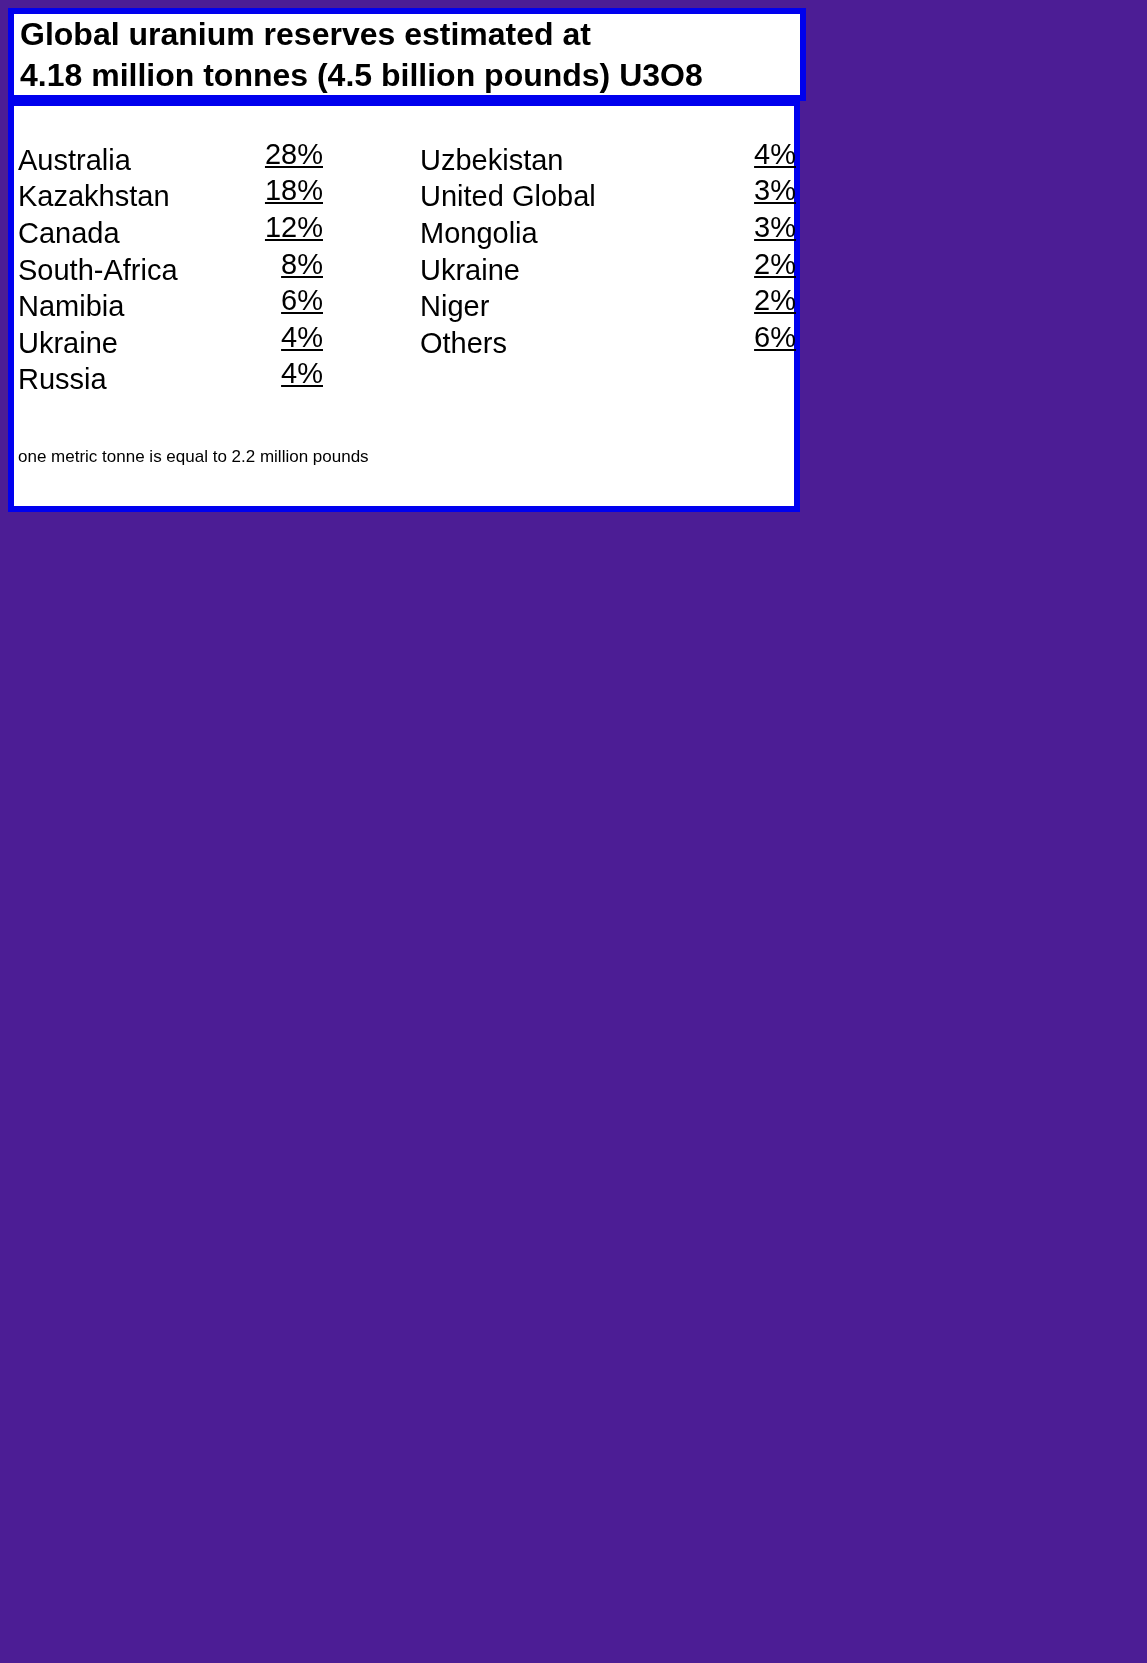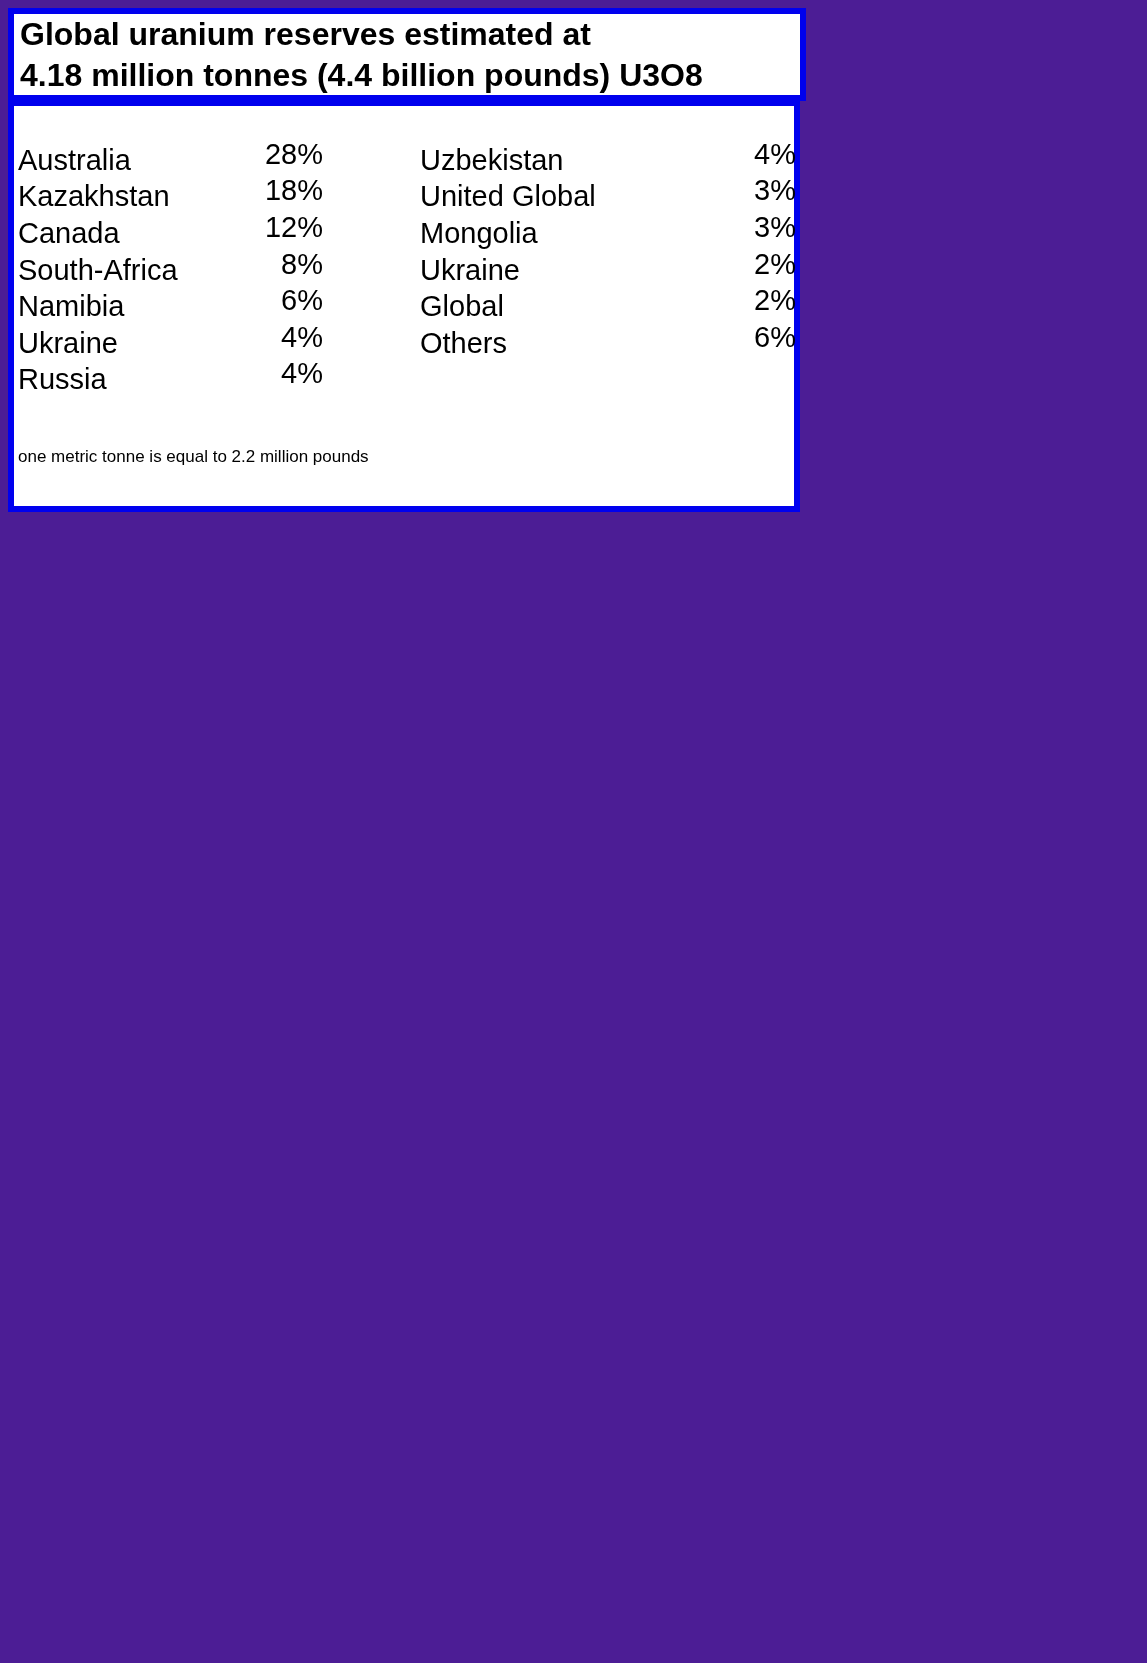--- a/index.html
+++ b/index.html
@@ -46,37 +46,37 @@
   }
   .col-left  { left: 4px;   width: 305px; }
   .col-right { left: 406px; width: 376px; }
   .row {
     height: 36.6px;
     display: flex;
     align-items: center;
     font-size: 29px;
   }
   .country { flex: 1; white-space: nowrap; margin-top: 12px; }
-  .pct { text-align: right; white-space: nowrap; }
+  .pct { text-align: right; white-space: nowrap; text-decoration: underline; }
   .footnote {
     position: absolute;
     left: 4px;
     top: 341px;
     font-size: 17px;
     white-space: nowrap;
   }
 </style>
 </head>
 <body>
 
 <div class="canvas">
 
   <div class="title-box">
     <div>Global uranium reserves estimated at</div>
-    <div>4.18 million tonnes (4.4 billion pounds) U3O8</div>
+    <div>4.18 million tonnes (4.5 billion pounds) U3O8</div>
   </div>
 
   <div class="table-box">
 
     <div class="col col-left">
       <div class="row">
         <span class="country">Australia</span>
         <span class="pct">28%</span>
       </div>
       <div class="row">
@@ -116,21 +116,21 @@
       </div>
       <div class="row">
         <span class="country">Mongolia</span>
         <span class="pct">3%</span>
       </div>
       <div class="row">
         <span class="country">Ukraine</span>
         <span class="pct">2%</span>
       </div>
       <div class="row">
-        <span class="country">Global</span>
+        <span class="country">Niger</span>
         <span class="pct">2%</span>
       </div>
       <div class="row">
         <span class="country">Others</span>
         <span class="pct">6%</span>
       </div>
     </div>
 
     <div class="footnote">one metric tonne is equal to 2.2 million pounds</div>
 

